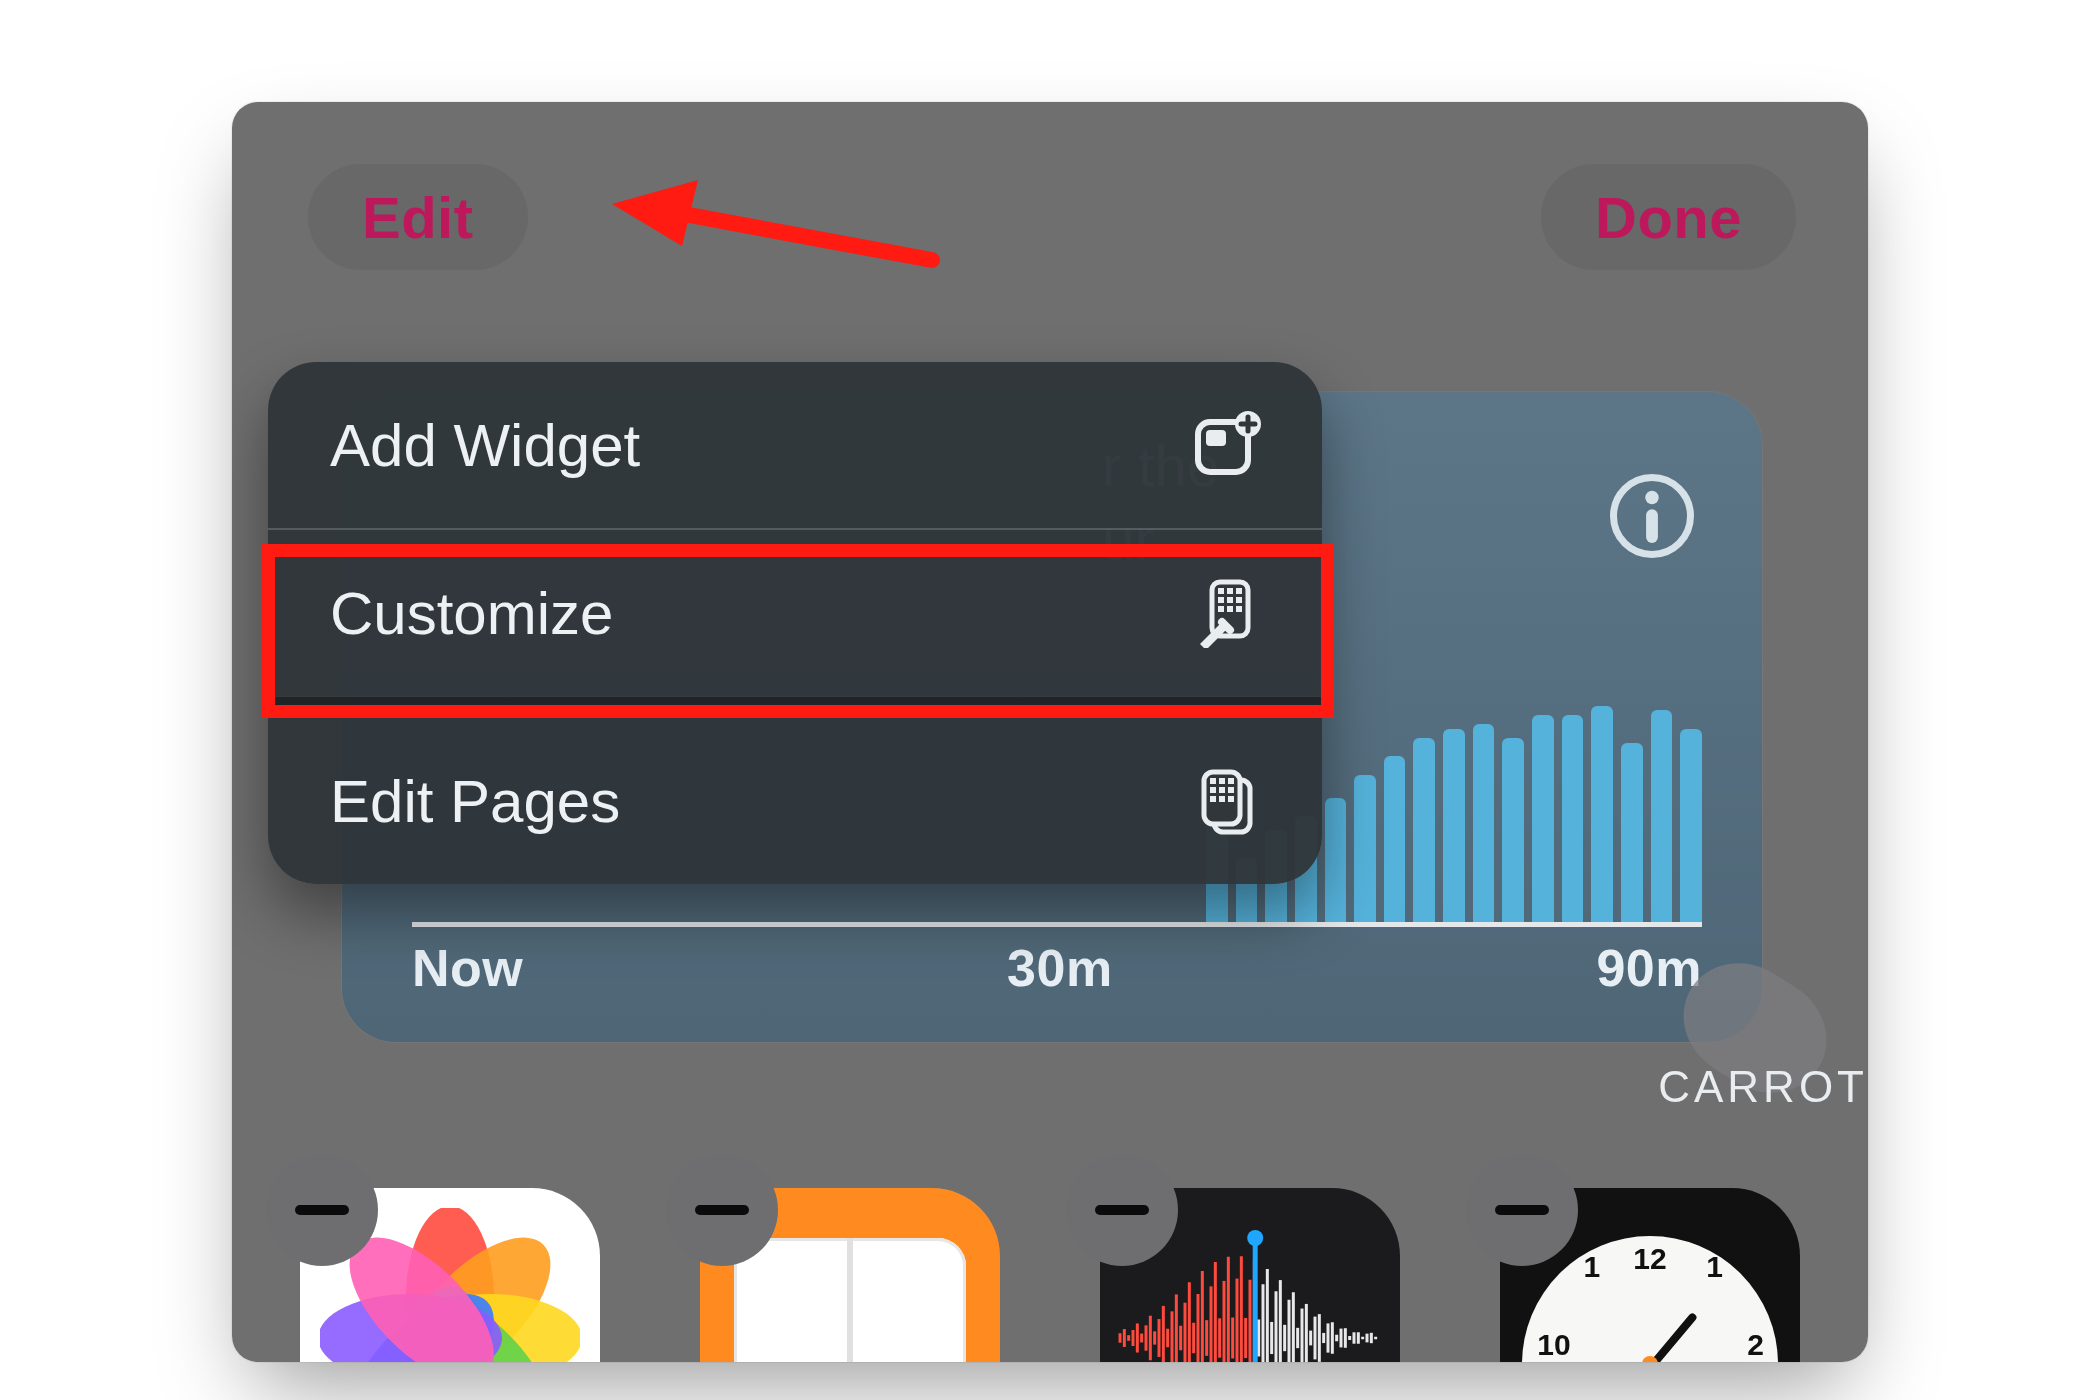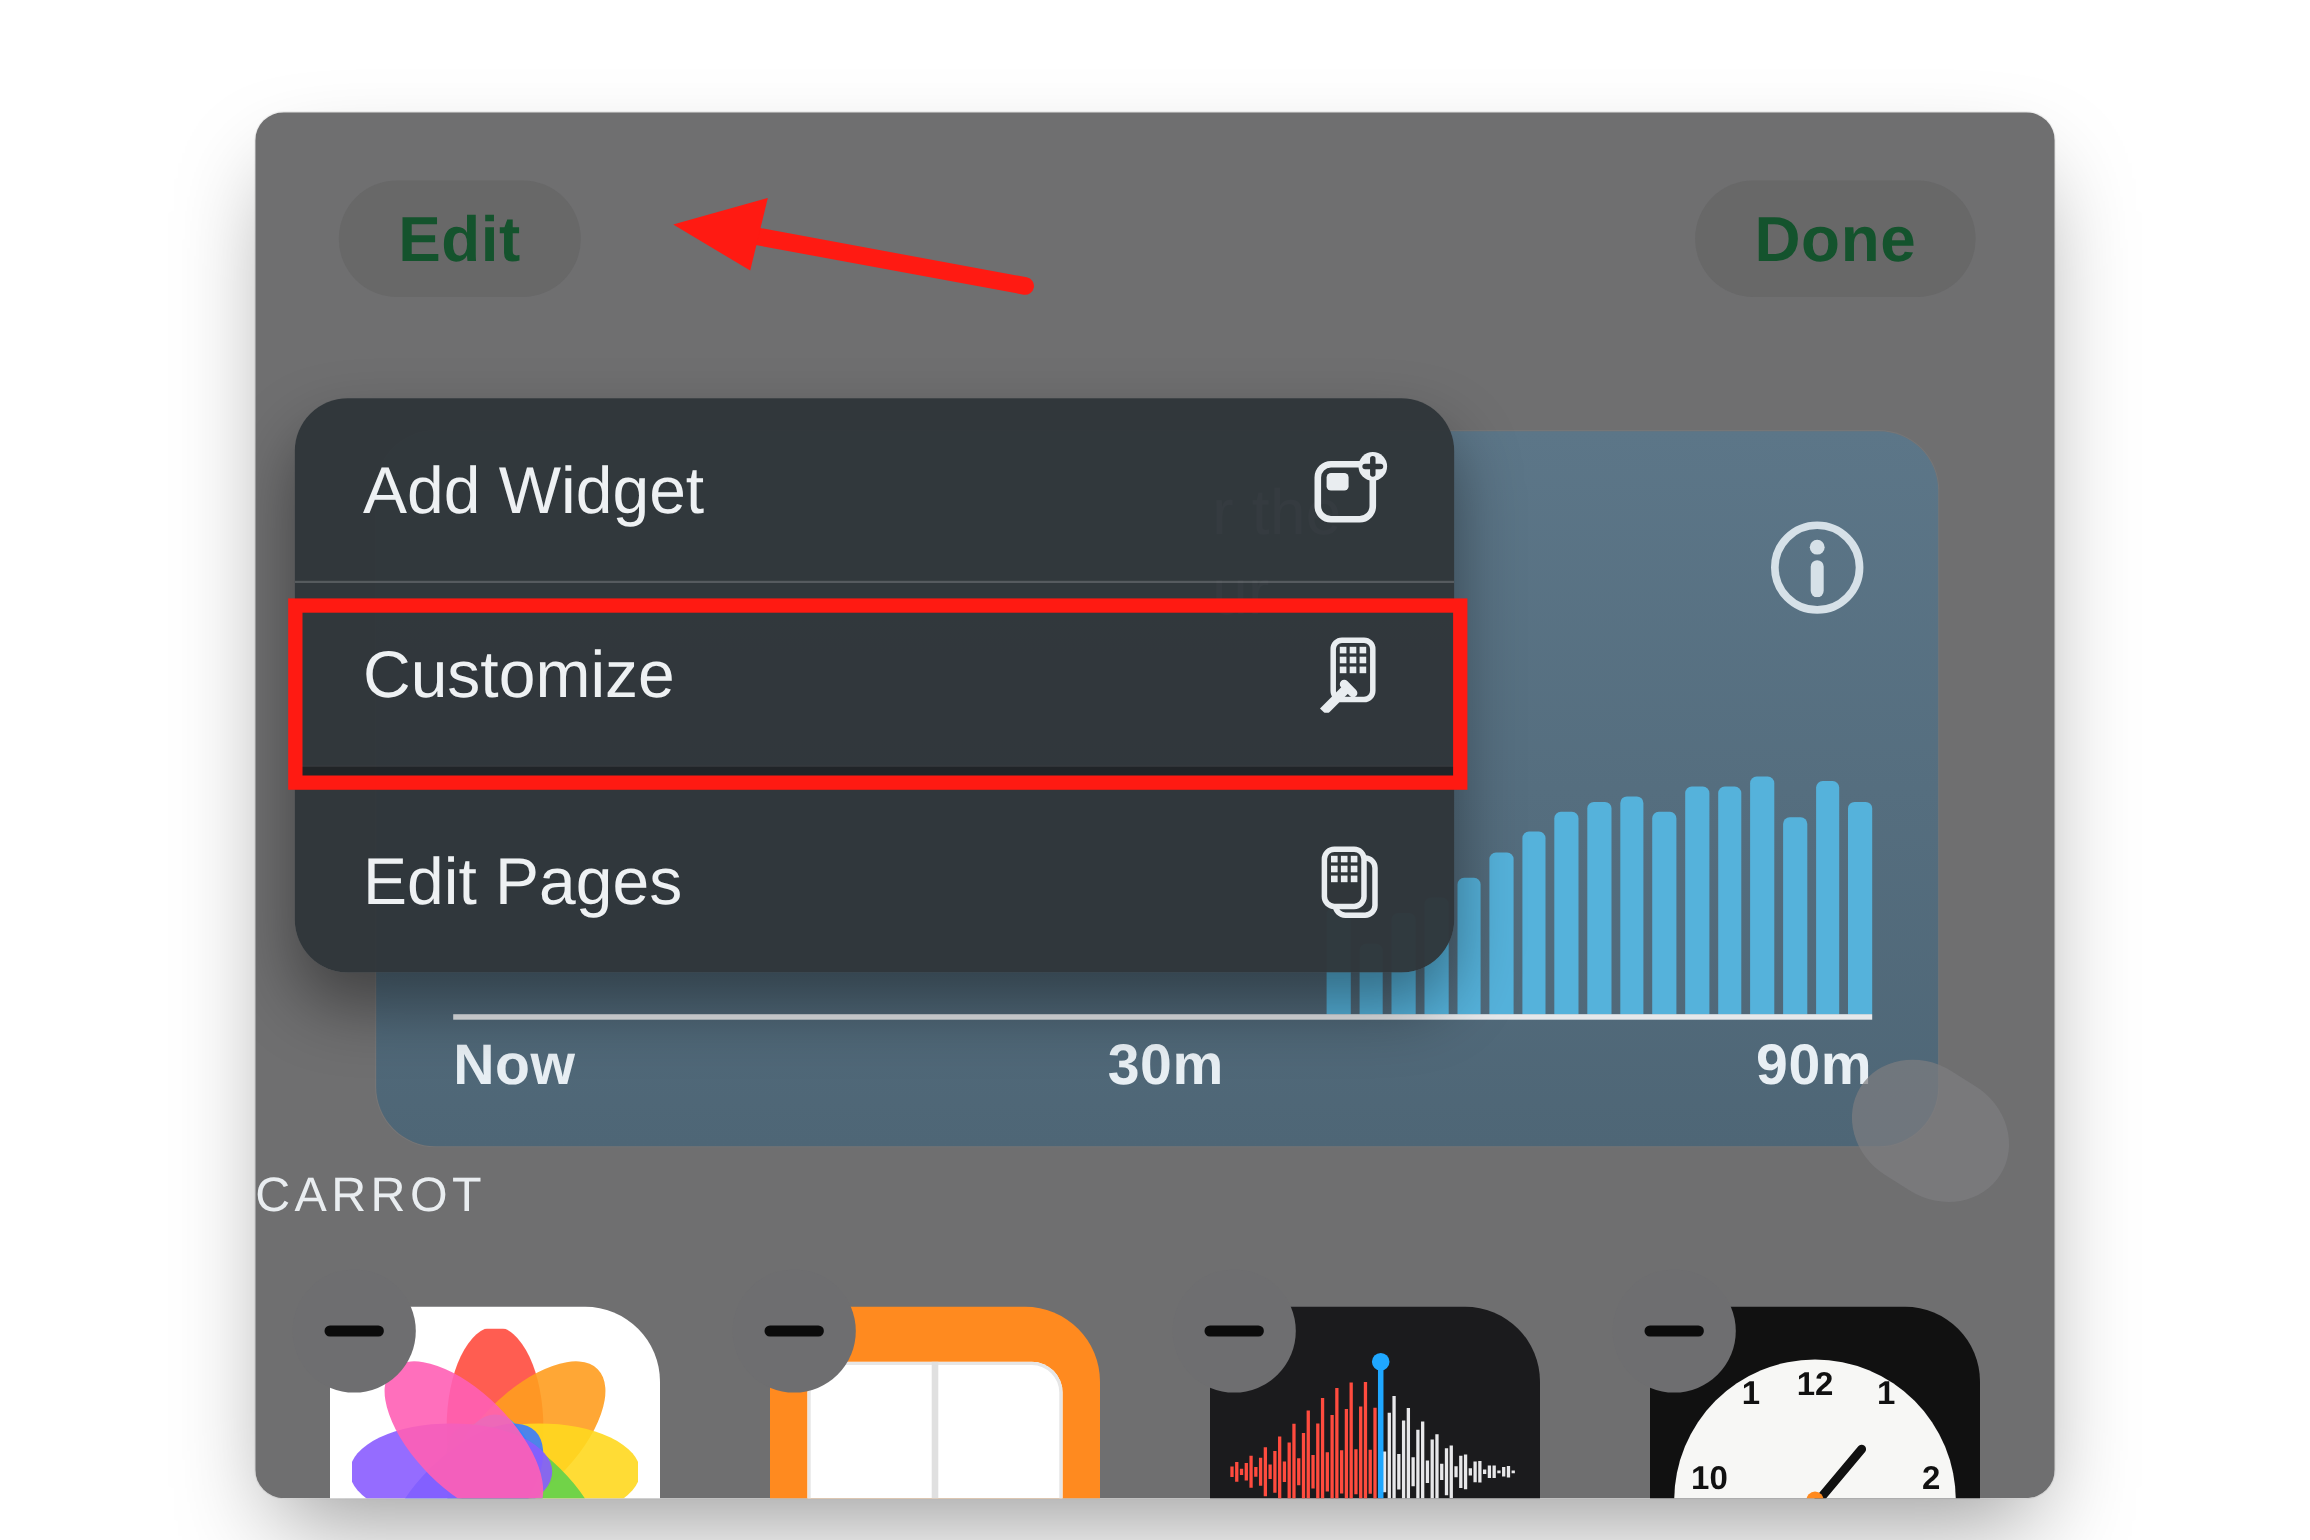--- a/index.html
+++ b/index.html
@@ -30,21 +30,21 @@
   }
 
   
   .pill {
     position: absolute;
     top: 62px;
     height: 106px;
     padding: 0 54px;
     border-radius: 62px;
     background: rgba(100,100,100,.65);
-    color: #14532d;
+    color: #be185d;
     font-weight: 800;
     font-size: 58px;
     display: flex;
     align-items: center;
     justify-content: center;
     letter-spacing: .5px;
   }
   .pill-edit { left: 76px; }
   .pill-done { right: 72px; }
 
@@ -132,21 +132,21 @@
     justify-content: space-between;
     font-size: 52px;
     font-weight: 600;
     color: #e8eff4;
     letter-spacing: .5px;
   }
   .widget-label {
     position: absolute;
     left: 0; right: 0;
     top: 960px;
-    text-align: left;
+    text-align: right;
     color: #e9edf0;
     font-size: 44px;
     font-weight: 500;
     letter-spacing: 4px;
   }
 
   
   .menu {
     position: absolute;
     left: 36px;

